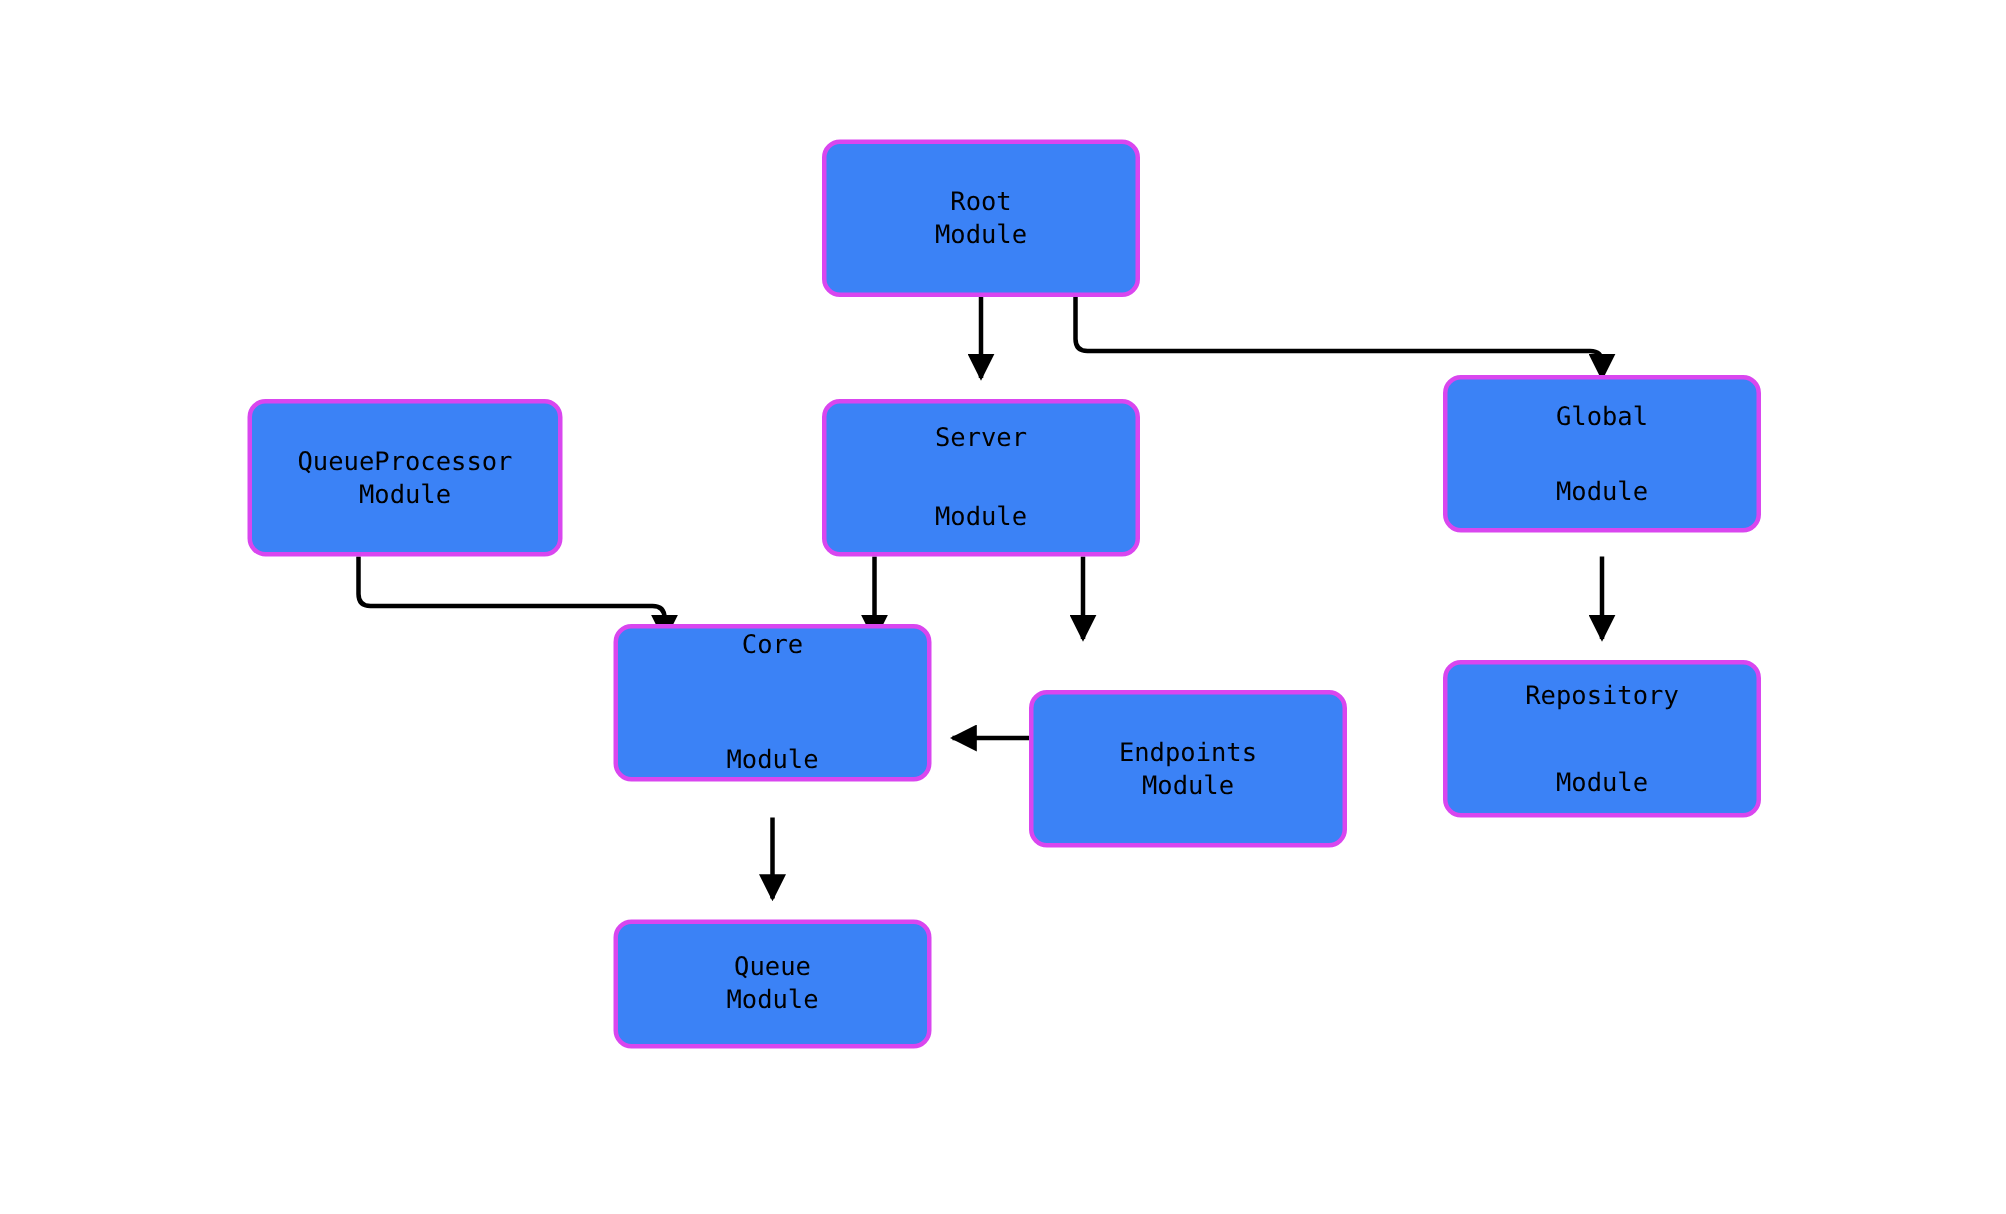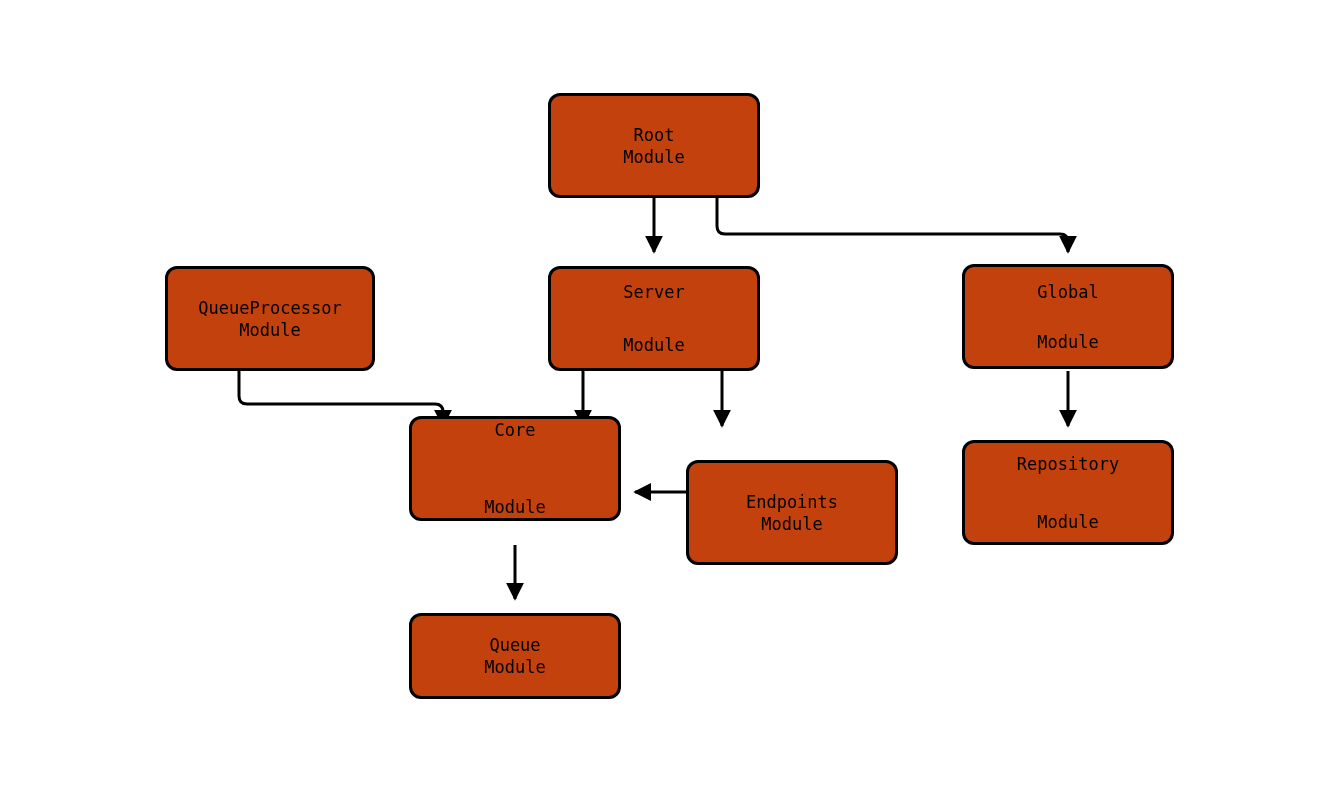--- a/index.html
+++ b/index.html
@@ -21,23 +21,23 @@
   #edges {
     position: absolute;
     left: 0;
     top: 0;
     width: 1337px;
     height: 809px;
   }
   .node {
     position: absolute;
     box-sizing: border-box;
-    border: 3px solid #000000;
+    border: 3px solid #d946ef;
     border-radius: 12px;
-    background: #c2410c;
+    background: #3b82f6;
     display: flex;
     flex-direction: column;
     align-items: center;
     justify-content: center;
     text-align: center;
     font-family: "DejaVu Sans Mono", monospace;
     font-size: 17px;
     line-height: 22px;
     color: #000000;
     z-index: 2;
@@ -102,21 +102,21 @@
   <div class="node" style="left:133px; top:266px; width:210px; height:105px;margin-left:32px;">
     <span class="line1">QueueProcessor</span>
     <span class="line2">Module</span>
   </div>
 
   <div class="node" style="left:548px; top:266px; width:212px; height:105px;gap:31px;">
     <span class="line1">Server</span>
     <span class="line2">Module</span>
   </div>
 
-  <div class="node" style="left:962px; top:264px; width:212px; height:105px;gap:28px;">
+  <div class="node" style="left:962px; top:250px; width:212px; height:105px;gap:28px;">
     <span class="line1">Global</span>
     <span class="line2">Module</span>
   </div>
 
   <div class="node" style="left:409px; top:416px; width:212px; height:105px;justify-content:space-between;">
     <span class="line1">Core</span>
     <span class="line2">Module</span>
   </div>
 
   <div class="node" style="left:686px; top:460px; width:212px; height:105px;">

